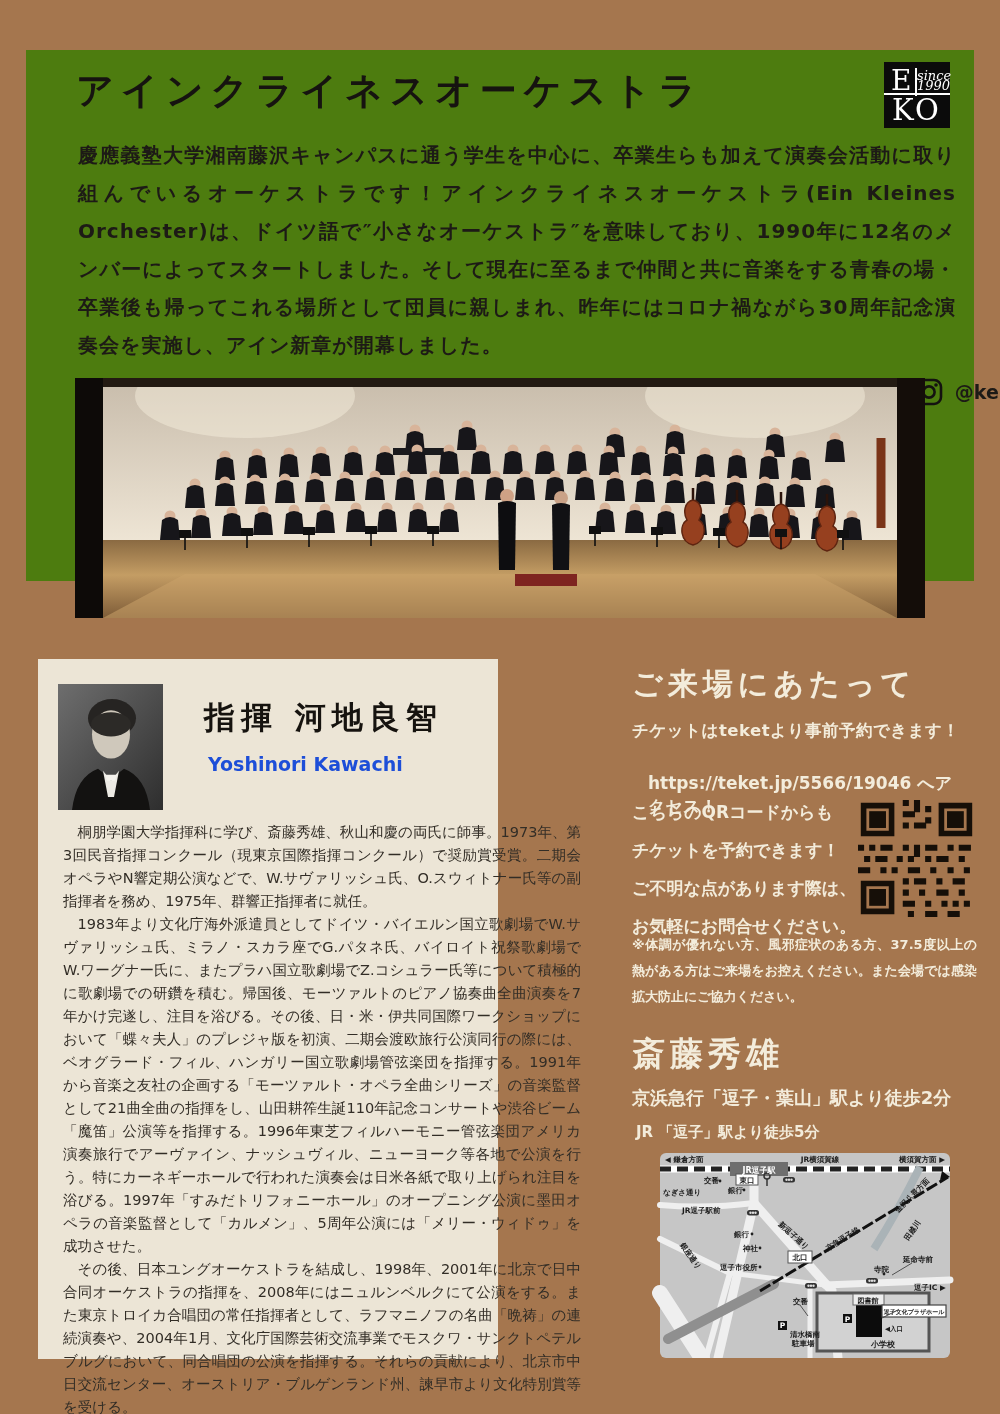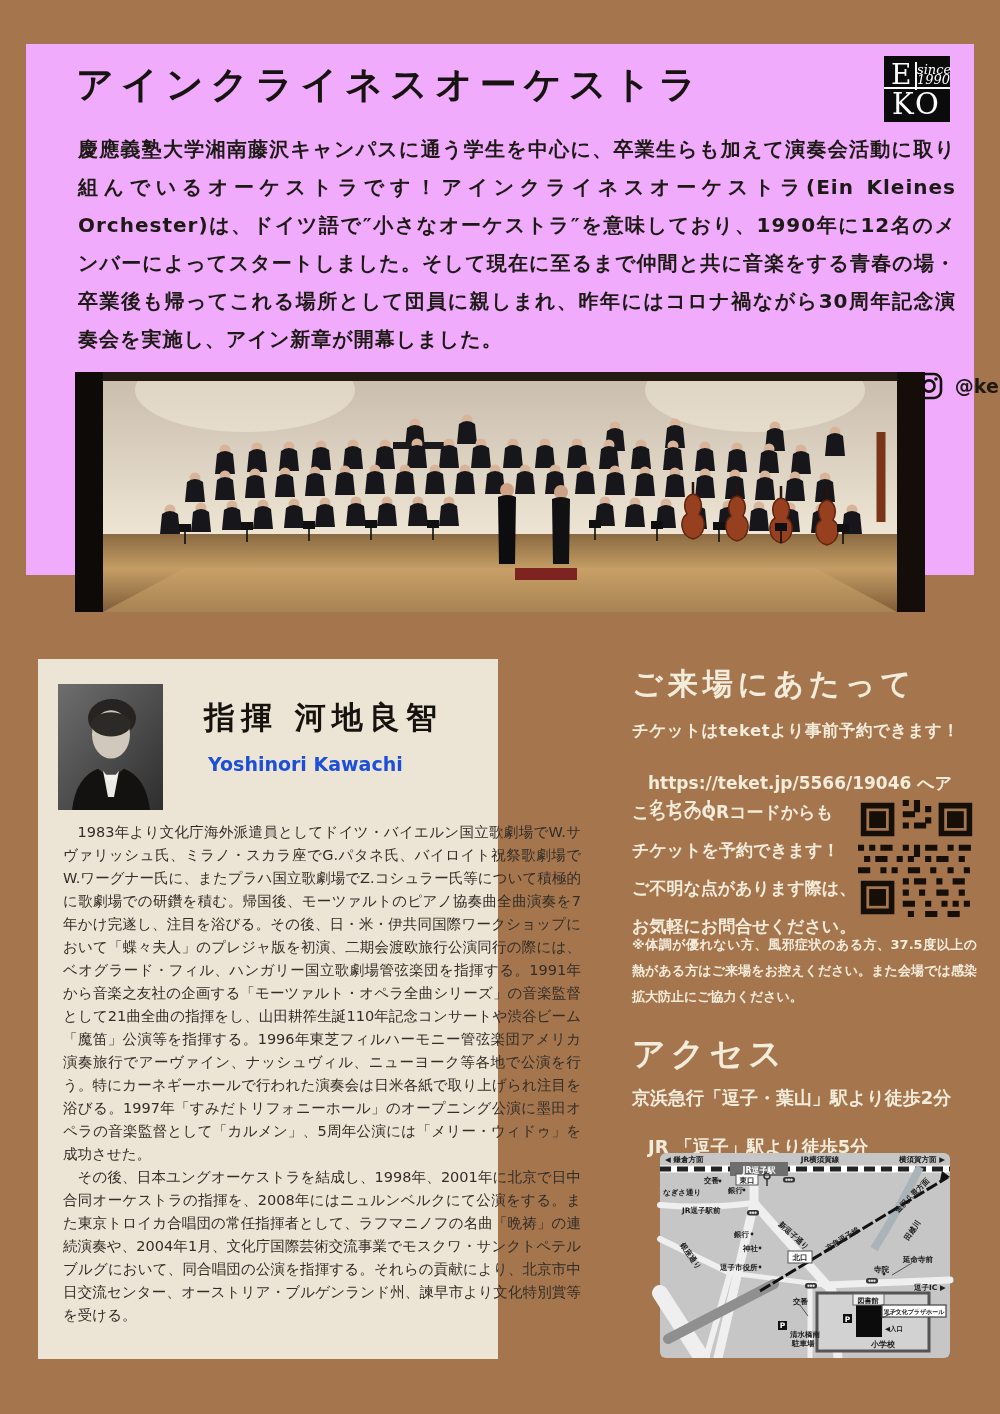--- a/index.html
+++ b/index.html
@@ -3,21 +3,21 @@
 <meta charset="utf-8">
 <style>
   html,body{margin:0;padding:0;}
   body{
     width:1000px;height:1414px;position:relative;
     background:#a5764e;
     font-family:"DejaVu Sans","Liberation Sans",sans-serif;
     color:#1d1a16;overflow:hidden;
   }
   
-  .top-panel{position:absolute;left:26px;top:44px;width:948px;height:531px;background:#f0abfc;}
+  .top-panel{position:absolute;left:26px;top:50px;width:948px;height:531px;background:#4d7c0f;}
   .page-title{position:absolute;left:50px;top:16px;margin:0;font-size:37px;font-weight:bold;
     letter-spacing:7px;color:#161310;}
   .eko-logo{position:absolute;right:24px;top:12px;width:66px;height:66px;background:#0b0b0b;
     font-family:"DejaVu Serif","Liberation Serif",serif;color:#fff;}
   .eko-logo:before{content:"";position:absolute;left:0;right:0;top:31px;height:2px;background:#fff;}
   .eko-logo .e{position:absolute;left:7px;top:2px;font-size:28px;}
   .eko-logo .since{position:absolute;right:3px;top:6px;width:30px;font-size:13px;font-style:italic;
     line-height:10px;text-align:right;border-left:2px solid #fff;height:25px;padding-top:3px;}
   .eko-logo .ko{position:absolute;left:8px;top:31px;font-size:29px;letter-spacing:2px;}
   .intro{position:absolute;left:52px;top:86px;width:878px;margin:0;font-size:20px;font-weight:600;
@@ -44,21 +44,21 @@
   .ticket1{position:absolute;left:0;top:61px;margin:0;font-size:16.5px;font-weight:600;letter-spacing:.5px;}
   .ticket2{position:absolute;left:0;top:97px;margin:16px;font-size:17px;font-weight:600;}
   .qr-lines{position:absolute;left:0;top:134px;font-size:17px;font-weight:600;line-height:38px;}
   .qr-lines p{margin:0;}
   .qr{position:absolute;left:226px;top:141px;width:117px;height:117px;}
   .qr svg{display:block;width:100%;height:100%;}
   .health-note{position:absolute;left:0;top:273px;width:345px;margin:0;font-size:13px;
     font-weight:600;line-height:26px;text-align:justify;}
   .access-heading{position:absolute;left:0;top:373px;font-size:33px;letter-spacing:5px;}
   .access1{position:absolute;left:0;top:427px;margin:0;font-size:18px;font-weight:600;}
-  .access2{position:absolute;left:0;top:460px;margin:16px;font-size:18px;font-weight:600;}
+  .access2{position:absolute;left:0;top:460px;margin:4px;font-size:15px;font-weight:600;}
   .map{position:absolute;left:11px;top:494px;width:324px;height:205px;}
   .map svg{display:block;width:100%;height:100%;}
   .map text{font-family:"DejaVu Sans","Liberation Sans",sans-serif;fill:#1c1c1c;font-size:7.5px;font-weight:600;}
 </style>
 </head>
 <body>
 
 <section class="top-panel">
   <h1 class="page-title">アインクライネスオーケストラ</h1>
 
@@ -256,20 +256,21 @@
       <ellipse cx="53" cy="50" rx="19" ry="24" fill="#cfc8bb"></ellipse>
       <ellipse cx="53" cy="40" rx="20" ry="12" fill="#2c2a27"></ellipse>
       <path d="M14 125 Q18 92 40 84 L53 94 L66 84 Q88 92 92 125 Z" fill="#131211"></path>
       <path d="M45 86 L53 96 L61 86 L56 112 L50 112 Z" fill="#eceae4"></path>
       <path d="M47 90 h12 l-2 6 h-8 Z" fill="#f5f3ee"></path>
     </svg>
   </div>
   <h2 class="conductor-title">指揮 河地良智</h2>
   <div class="conductor-en">Yoshinori Kawachi</div>
   <div class="bio">
+    <p>桐朋学園大学指揮科に学び、斎藤秀雄、秋山和慶の両氏に師事。1973年、第3回民音指揮コンクール（現東京国際指揮コンクール）で奨励賞受賞。二期会オペラやN響定期公演などで、W.サヴァリッシュ氏、O.スウィトナー氏等の副指揮者を務め、1975年、群響正指揮者に就任。</p>
     <p>1983年より文化庁海外派遣員としてドイツ・バイエルン国立歌劇場でW.サヴァリッシュ氏、ミラノ・スカラ座でG.パタネ氏、バイロイト祝祭歌劇場でW.ワーグナー氏に、またプラハ国立歌劇場でZ.コシュラー氏等について積極的に歌劇場での研鑽を積む。帰国後、モーツァルトのピアノ協奏曲全曲演奏を7年かけ完遂し、注目を浴びる。その後、日・米・伊共同国際ワークショップにおいて「蝶々夫人」のプレジャ版を初演、二期会渡欧旅行公演同行の際には、ベオグラード・フィル、ハンガリー国立歌劇場管弦楽団を指揮する。1991年から音楽之友社の企画する「モーツァルト・オペラ全曲シリーズ」の音楽監督として21曲全曲の指揮をし、山田耕筰生誕110年記念コンサートや渋谷ビーム「魔笛」公演等を指揮する。1996年東芝フィルハーモニー管弦楽団アメリカ演奏旅行でアーヴァイン、ナッシュヴィル、ニューヨーク等各地で公演を行う。特にカーネギーホールで行われた演奏会は日米各紙で取り上げられ注目を浴びる。1997年「すみだトリフォニーホール」のオープニング公演に墨田オペラの音楽監督として「カルメン」、5周年公演には「メリー・ウィドゥ」を成功させた。</p>
     <p>その後、日本ユングオーケストラを結成し、1998年、2001年に北京で日中合同オーケストラの指揮を、2008年にはニュルンベルクにて公演をする。また東京トロイカ合唱団の常任指揮者として、ラフマニノフの名曲「晩祷」の連続演奏や、2004年1月、文化庁国際芸術交流事業でモスクワ・サンクトペテルブルグにおいて、同合唱団の公演を指揮する。それらの貢献により、北京市中日交流センター、オーストリア・ブルゲンランド州、諫早市より文化特別賞等を受ける。</p>
 
   </div>
 </section>
 
 <aside class="right-col">
   <h2 class="visit-heading">ご来場にあたって</h2>
   <p class="ticket1">チケットはteketより事前予約できます！</p>
   <p class="ticket2">https://teket.jp/5566/19046 へアクセス！</p>
@@ -297,21 +298,21 @@
         M44 77h6v6h-6z M55 77h12v6h-12z M77 77h6v6h-6z M93 77h12v6h-12z
         M44 88h6v6h-6z M60 88h6v6h-6z M77 88h12v6h-12z M99 88h6v6h-6z
         M44 99h12v6h-12z M66 99h6v6h-6z M82 99h6v6h-6z M93 99h6v6h-6z M104 99h6v6h-6z
         M49 109h6v6h-6z M66 109h12v6h-12z M88 109h12v6h-12z"></path>
       </g>
     </svg>
   </div>
 
   <p class="health-note">※体調が優れない方、風邪症状のある方、37.5度以上の熱がある方はご来場をお控えください。また会場では感染拡大防止にご協力ください。</p>
 
-  <h2 class="access-heading">アクセス</h2>
+  <h2 class="access-heading">斎藤秀雄</h2>
   <p class="access1">京浜急行「逗子・葉山」駅より徒歩2分</p>
   <p class="access2">JR 「逗子」駅より徒歩5分</p>
 
   <div class="map">
     <svg viewBox="0 0 290 205">
       <rect width="290" height="205" rx="6" fill="#c6c6c6"></rect>
 
       <g stroke="#efefef" fill="none" stroke-linecap="round">
         <path d="M0 140 L42 205" stroke-width="16"></path>
         <path d="M94 18 L94 50 L58 205" stroke-width="9"></path>

